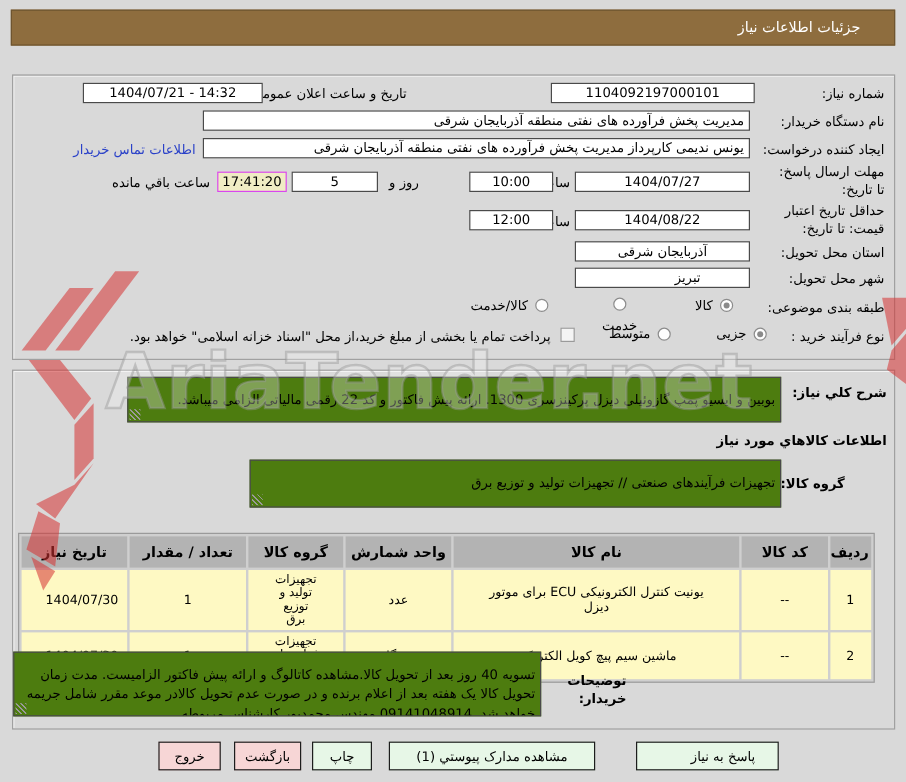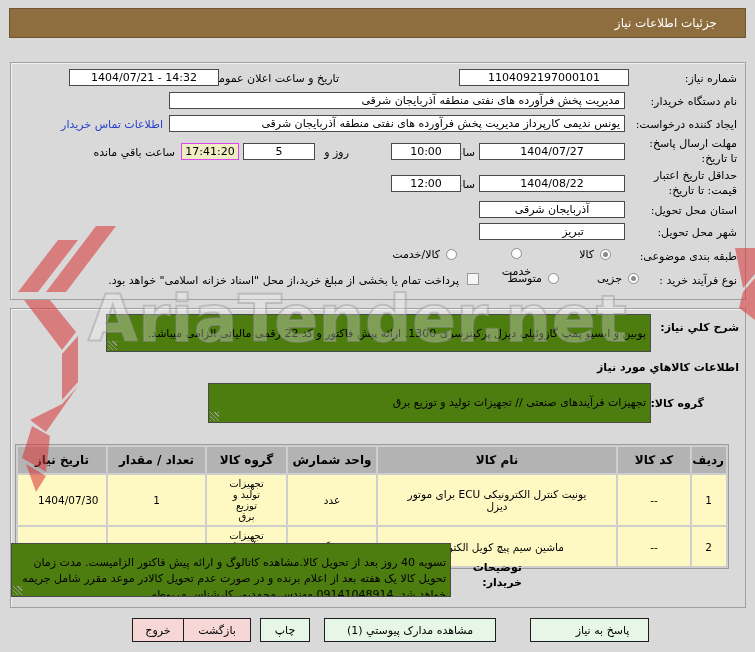--- a/index.html
+++ b/index.html
@@ -225,21 +225,21 @@
     </div>
     <div class="ta" style="right:294px;top:234px;width:440px;height:54px;">
       <span>تسویه 40 روز بعد از تحویل کالا.مشاهده کاتالوگ و ارائه پیش فاکتور الزامیست. مدت زمان تحویل کالا یک هفته بعد از اعلام برنده و در صورت عدم تحویل کالادر موعد مقرر شامل جریمه خواهد شد. 09141048914 مهندس محمدپور  کارشناس مربوطه.</span>
       <span class="rsz"></span>
     </div>
   </div>
 
   <div class="btn green" style="right:106px;width:119px;padding-left:26px;">پاسخ به نیاز</div>
   <div class="btn green" style="right:259px;width:172px;">مشاهده مدارک پیوستي (1)</div>
   <div class="btn green" style="right:445px;width:50px;">چاپ</div>
-  <div class="btn pink" style="right:504px;width:68px;">بازگشت</div>
+  <div class="btn pink" style="right:504px;width:56px;">بازگشت</div>
   <div class="btn pink" style="right:571px;width:52px;">خروج</div>
 
   <div class="wm-text">AriaTender.net</div>
   <svg class="wm-svg" style="left:16px;top:222px;" width="100" height="272" viewBox="0 0 100 272">
     <g fill="#d63333">
       <polygon points="2,70 42,18 62,18 22,70"></polygon>
       <polygon points="30,70 80,4 100,4 50,70"></polygon>
       <polygon points="8,78 34,78 60,110 46,128"></polygon>
       <polygon points="46,132 62,114 62,160 46,178"></polygon>
       <polygon points="46,182 62,164 30,210 14,198"></polygon>

